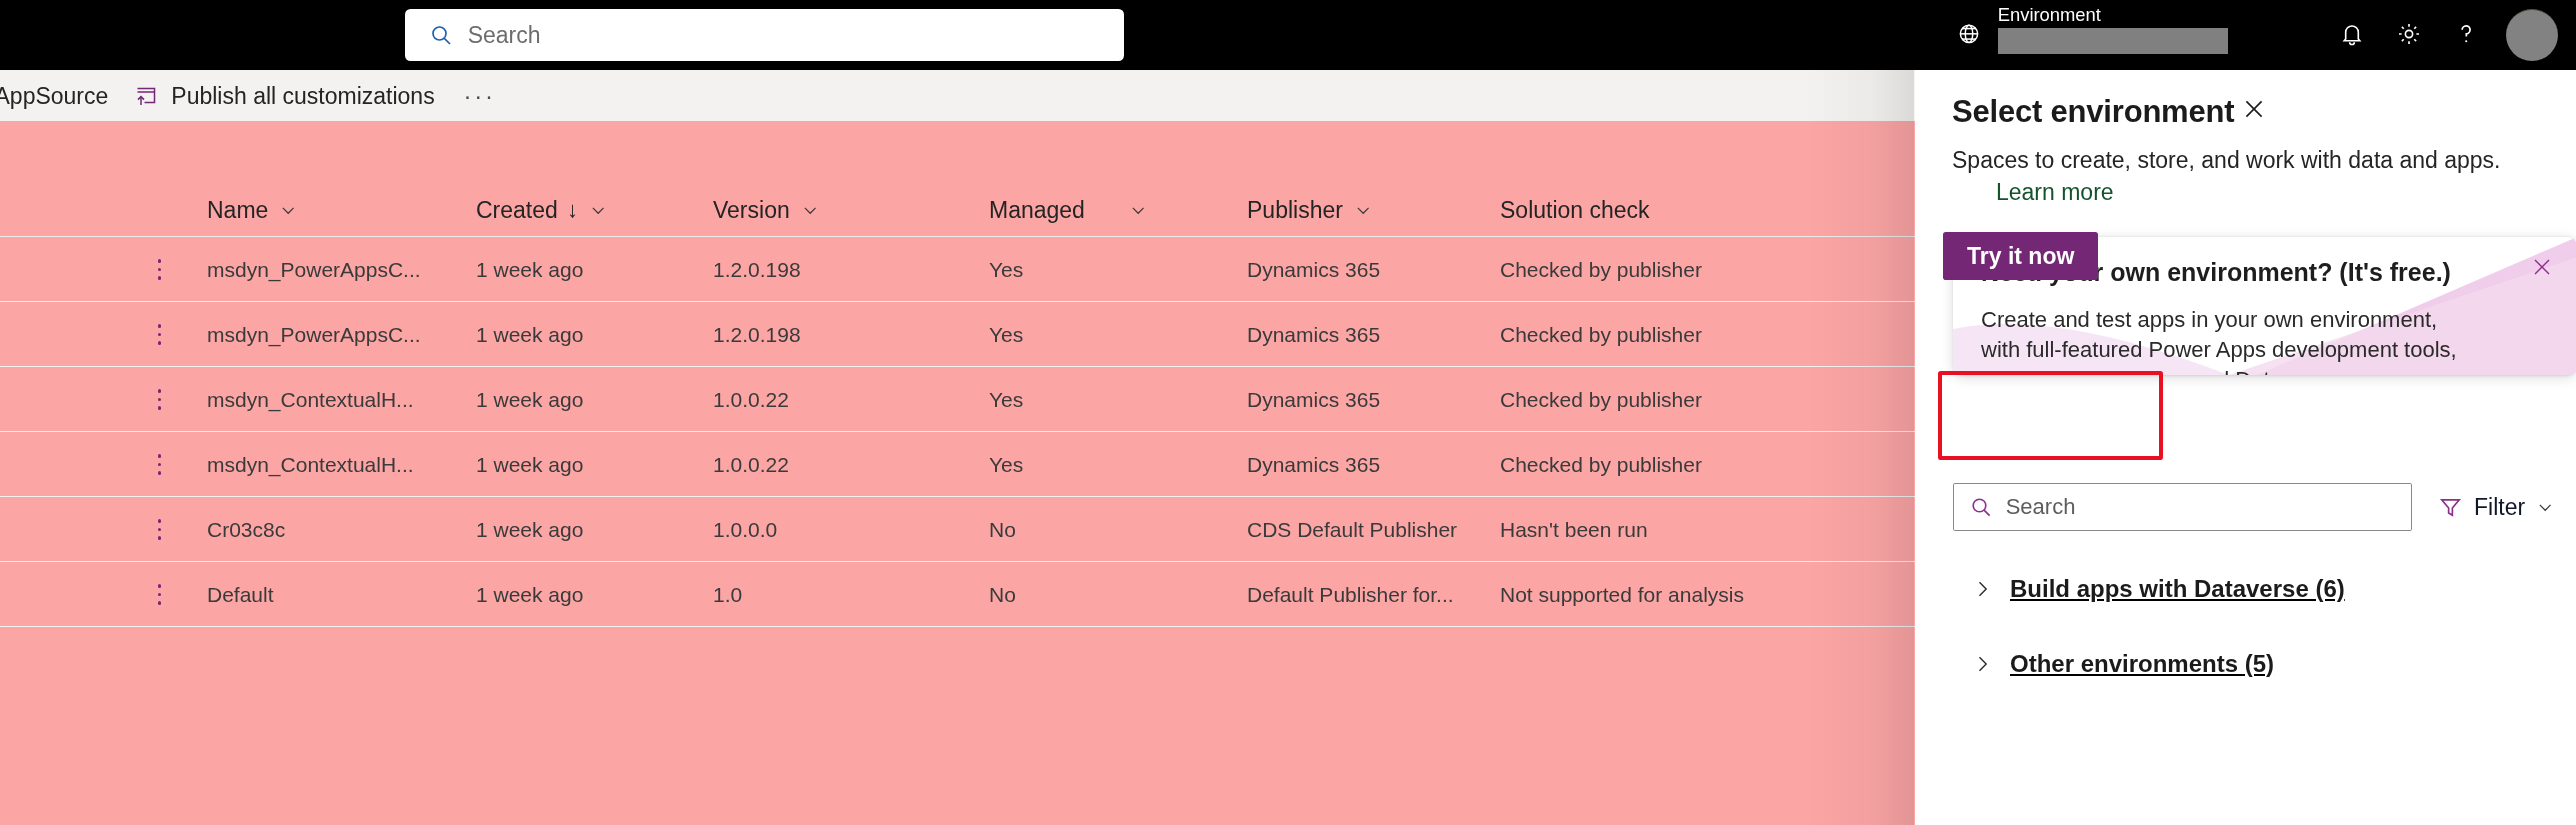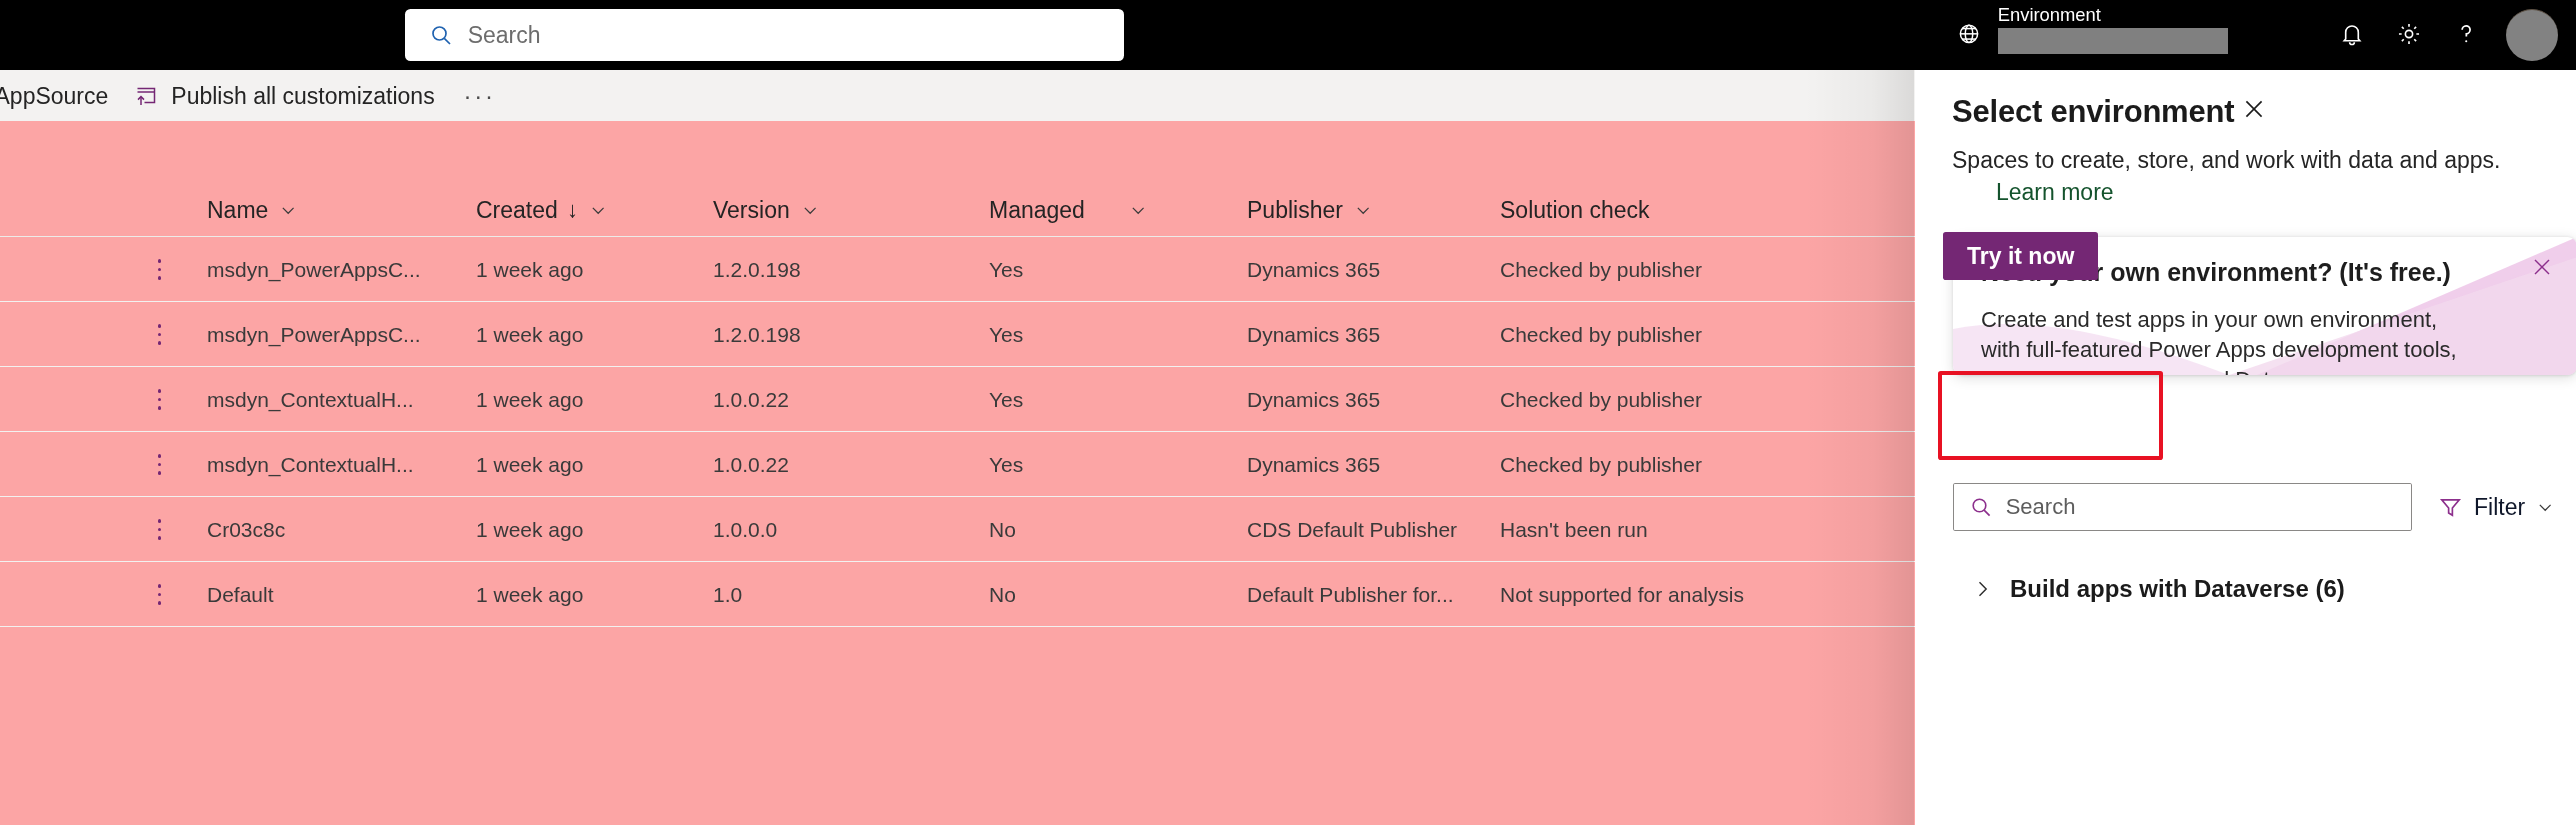--- a/index.html
+++ b/index.html
@@ -239,21 +239,21 @@
     font-size: 23px; color: #0f172a; cursor: pointer;
     height: 48px; padding: 0 5.5px;
   }
   .filter-icon { color: #8c2f8c; display: flex; }
   .filter-chev { color: #3b3b3b; display:flex; }
 
   
   .group-list { position: absolute; top: 481px; left: 38px; width: 607px; }
   .group-item {
     display: flex; align-items: center;
-    height: 75px; cursor: pointer;
+    height: 75px; cursor: pointer; text-decoration: underline;
   }
   .group-chev { width: 57px; display: flex; justify-content: center; color: #2b2b2b; }
   .group-label { font-size: 24px; font-weight: bold; color: #1b1b1b; }
 </style>
 </head>
 <body>
 
 <div class="suite-header">
 
   <div class="suite-search-wrap">
@@ -529,17 +529,25 @@
 
   <div class="group-list" id="group-list">
       <div class="group-item">
         <span class="group-chev">
           <svg width="20" height="20" viewBox="0 0 24 24" fill="none" stroke="currentColor" stroke-width="1.7">
             <polyline points="9,4 17,12 9,20"></polyline>
           </svg>
         </span>
         <span class="group-label">Build apps with Dataverse (6)</span>
       </div>
+      <div class="group-item">
+        <span class="group-chev">
+          <svg width="20" height="20" viewBox="0 0 24 24" fill="none" stroke="currentColor" stroke-width="1.7">
+            <polyline points="9,4 17,12 9,20"></polyline>
+          </svg>
+        </span>
+        <span class="group-label">Other environments (5)</span>
+      </div>
     </div>
 </div>
 
 <div class="annot-box"></div>
 
 
 </body></html>

